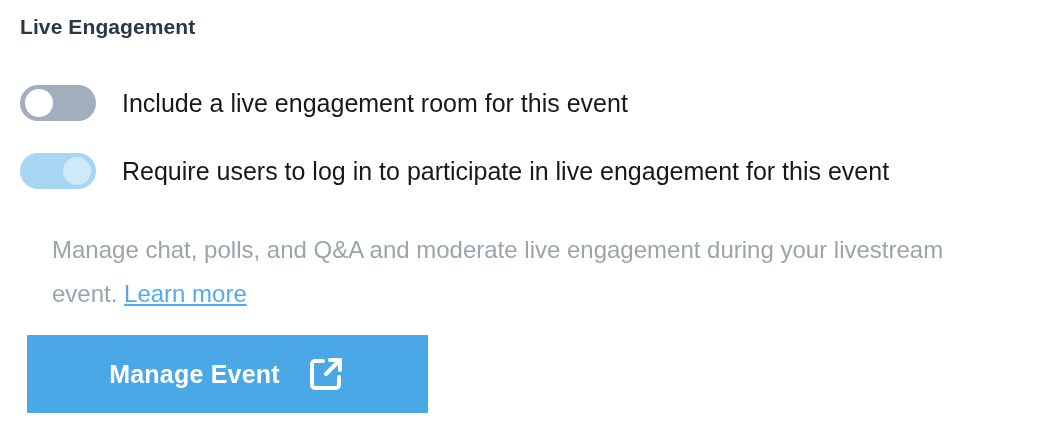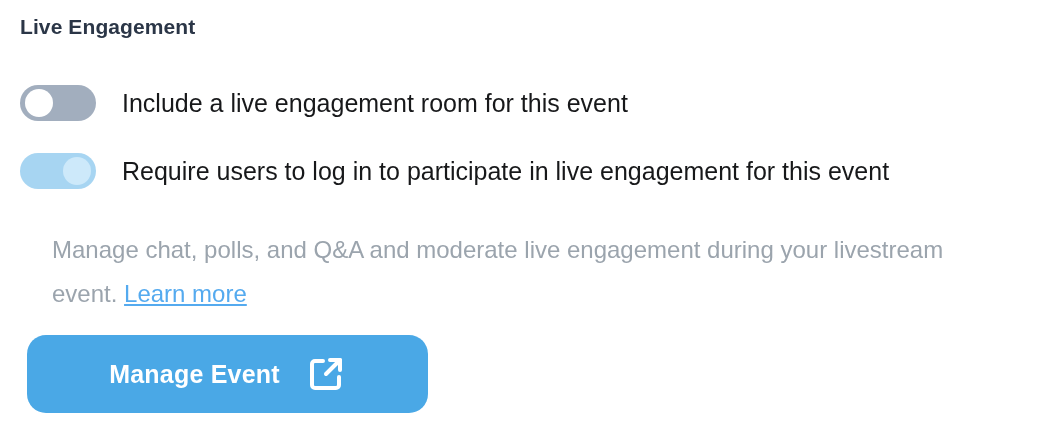--- a/index.html
+++ b/index.html
@@ -104,21 +104,21 @@
 
   
   .manage-button {
     position: absolute;
     left: 27px;
     top: 335px;
     width: 401px;
     height: 78px;
     background: #4aa8e6;
     border: none;
-    border-radius: 19px;
+    border-radius: 1px;
     display: flex;
     align-items: center;
     justify-content: center;
     gap: 26px;
     cursor: pointer;
     padding: 0;
   }
   .manage-button .btn-text {
     font-family: "Liberation Sans", sans-serif;
     font-size: 25px;

